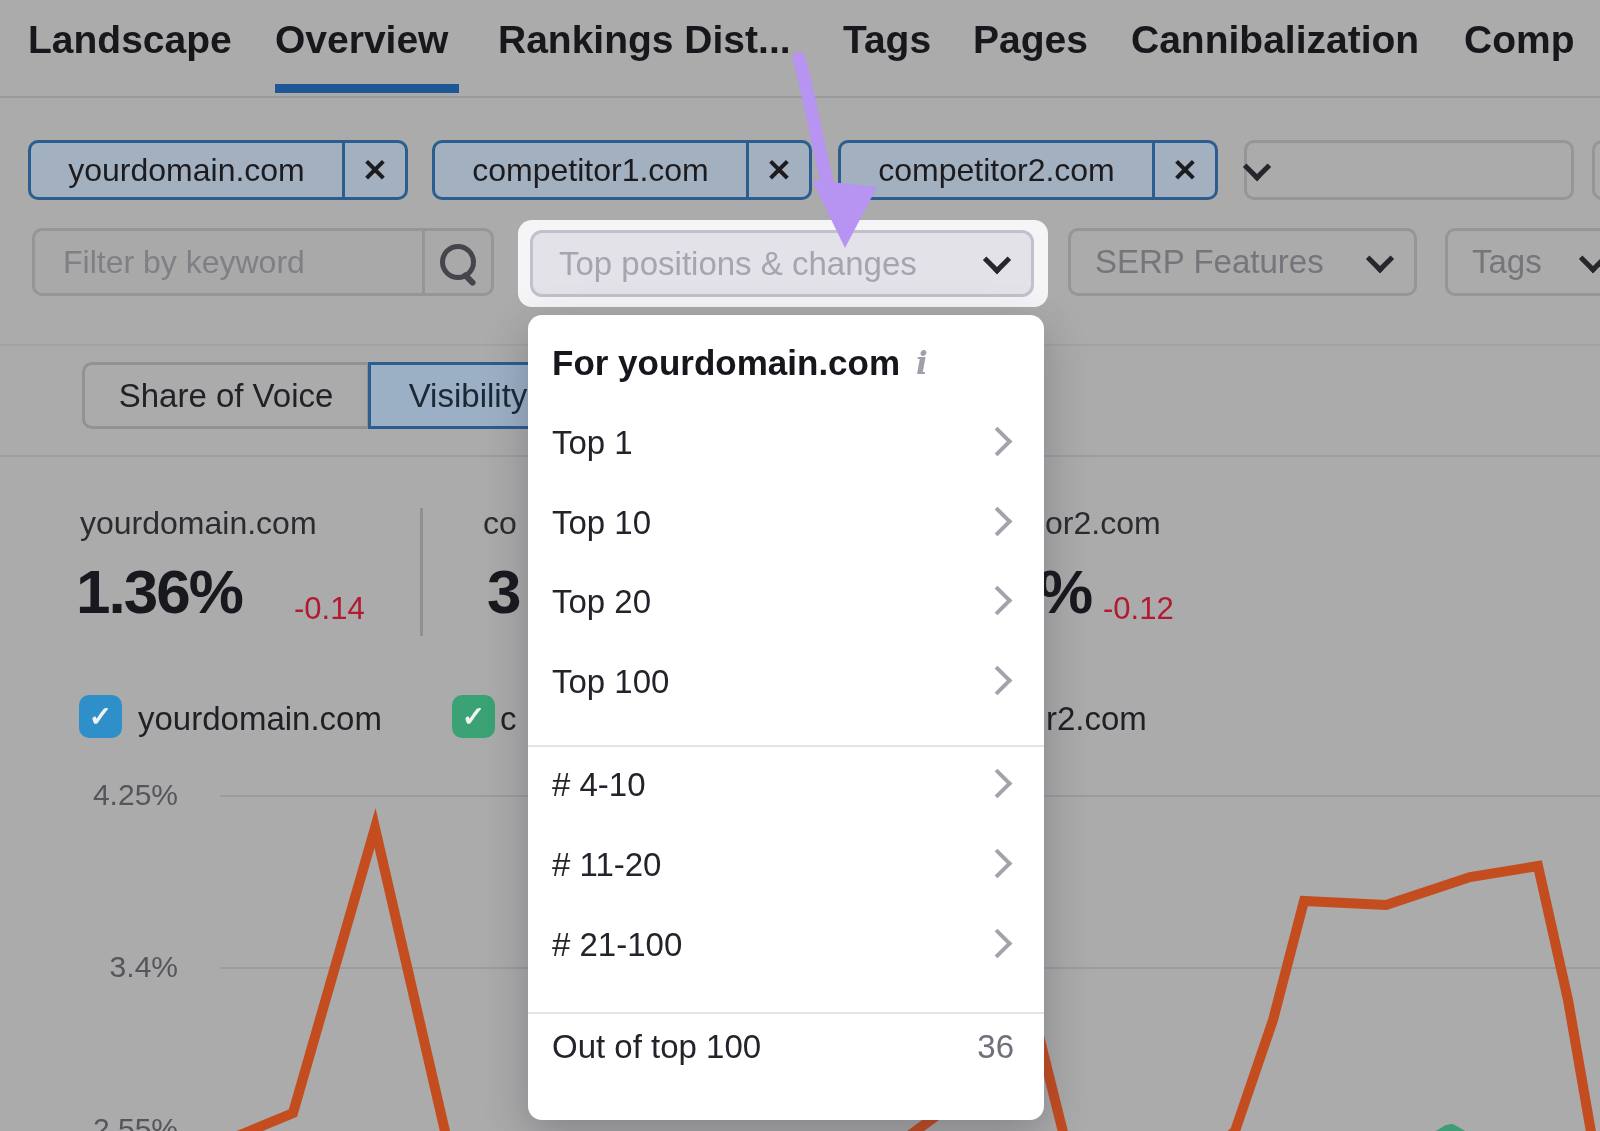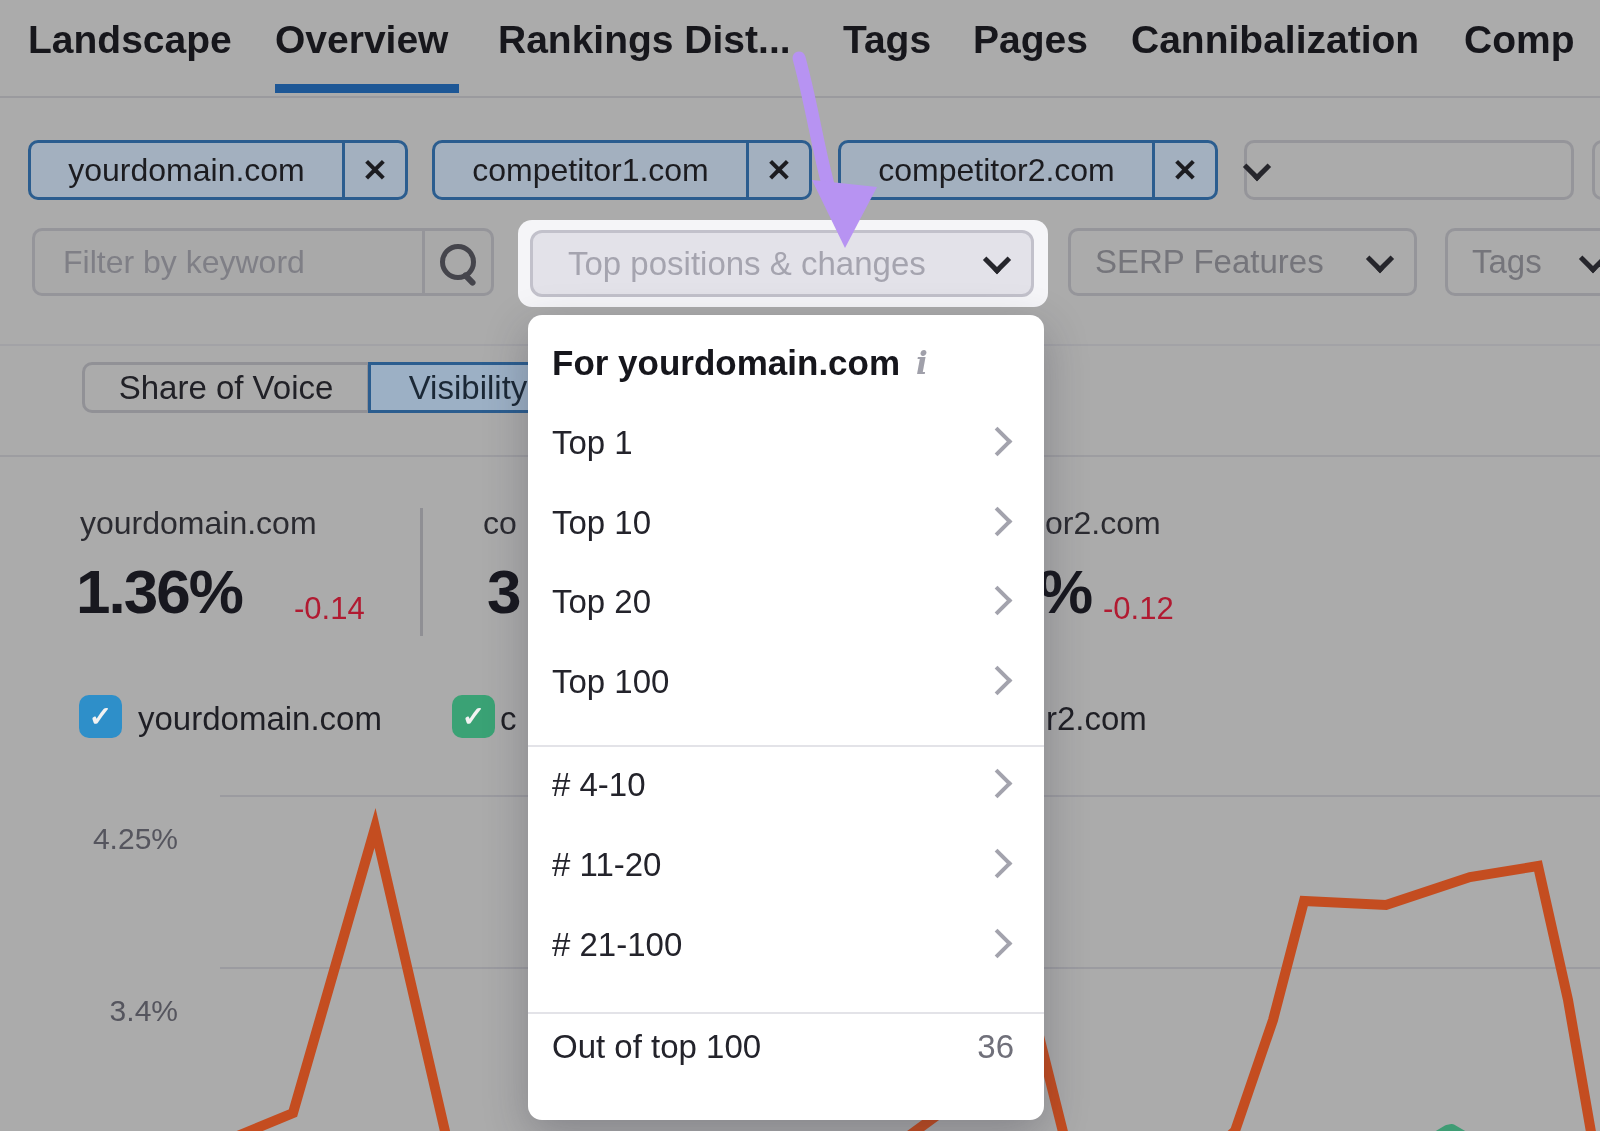--- a/index.html
+++ b/index.html
@@ -18,44 +18,44 @@
   .ghost-btn{position:absolute;box-sizing:border-box;border:3px solid #95959a;border-radius:10px;display:flex;align-items:center;}
   
   .kw-input{left:32px;top:228px;width:462px;height:68px;background:#a9a9a9;}
   .kw-placeholder{font-size:32px;color:#7f7f86;padding-left:28px;flex:1;white-space:nowrap;overflow:hidden;}
   .kw-iconbox{width:66px;align-self:stretch;border-left:3px solid #95959a;display:flex;align-items:center;justify-content:center;}
   .search-glyph{position:relative;width:26px;height:26px;border:5px solid #45454c;border-radius:50%;}
   .search-glyph:after{content:"";position:absolute;left:21px;top:22px;width:6px;height:16px;background:#45454c;border-radius:3px;transform:rotate(-45deg);}
   .chev-down{width:15px;height:15px;border-right:5px solid #26262c;border-bottom:5px solid #26262c;transform:rotate(45deg);margin-top:-7px;}
   .spot-ring{position:absolute;left:518px;top:220px;width:530px;height:87px;background:#f5f5f8;border-radius:14px;z-index:20;}
   .pos-btn{position:absolute;left:530px;top:230px;width:504px;height:67px;box-sizing:border-box;z-index:21;
-    background:#e3e2e9;border:3px solid #c2c1cb;border-radius:12px;display:flex;align-items:center;cursor:pointer;padding-left:9px;}
+    background:#e3e2e9;border:3px solid #c2c1cb;border-radius:12px;display:flex;align-items:center;cursor:pointer;}
   .pos-btn .lbl{font-size:33px;color:#a5a4af;padding-left:26px;flex:1;white-space:nowrap;}
   .pos-btn .chev-down{margin-right:24px;}
   .gray-dd .lbl{font-size:33px;color:#75757b;padding-left:24px;flex:1;white-space:nowrap;}
   .gray-dd .chev-down{margin-right:24px;}
   
-  .seg{position:absolute;top:362px;height:51px;box-sizing:border-box;display:flex;align-items:center;justify-content:center;
+  .seg{position:absolute;top:362px;height:67px;box-sizing:border-box;display:flex;align-items:center;justify-content:center;
     font-size:33px;cursor:pointer;}
   .seg-left{left:82px;width:288px;border:3px solid #919196;border-radius:10px 0 0 10px;color:#212127;}
   .seg-right{left:368px;width:200px;border:3px solid #2b5d8f;background:#9cb0c5;color:#1b2836;}
   
   .m-domain{position:absolute;font-size:32px;color:#2b2b31;white-space:nowrap;}
   .m-value{position:absolute;font-size:62px;font-weight:700;letter-spacing:-2px;color:#18181f;white-space:nowrap;}
   .m-change{position:absolute;font-size:31px;color:#b11a31;white-space:nowrap;}
   .vdiv{position:absolute;left:420px;top:508px;width:3px;height:128px;background:#8f8f94;}
   
   .cbx{position:absolute;top:695px;width:43px;height:43px;border-radius:10px;color:#f2f2f2;font-size:28px;font-weight:700;
     display:flex;align-items:center;justify-content:center;cursor:pointer;}
   .cbx-blue{left:79px;background:#2e8fc9;}
   .cbx-green{left:452px;background:#3aa275;}
   .leg-label{position:absolute;top:700px;font-size:33px;color:#1f1f25;white-space:nowrap;}
   
   .chart-wrap{position:absolute;left:0;top:740px;width:1600px;height:391px;}
-  .ylab{position:absolute;width:120px;left:58px;text-align:right;font-size:30px;color:#55555e;margin-top:44px;}
+  .ylab{position:absolute;width:120px;left:58px;text-align:right;font-size:30px;color:#55555e;}
   
   .panel{position:absolute;left:528px;top:315px;width:516px;height:805px;background:#ffffff;border-radius:14px;
     box-shadow:0 14px 44px rgba(35,35,55,.28);z-index:30;}
   .panel-header{position:absolute;left:24px;top:18px;height:60px;display:flex;align-items:center;}
   .panel-header .h-txt{font-size:35px;font-weight:700;color:#16161c;}
   .info-glyph{font-family:"DejaVu Serif",serif;font-style:italic;font-weight:700;font-size:31px;color:#a0a0aa;margin-left:16px;cursor:pointer;}
   .menu-row{position:absolute;left:0;width:516px;height:78px;cursor:pointer;}
   .menu-row .r-lbl{position:absolute;left:24px;top:50%;transform:translateY(-50%);font-size:33px;color:#23232b;white-space:nowrap;}
   .chev-right{position:absolute;right:36px;top:50%;width:17px;height:17px;margin-top:-12px;
     border-top:4px solid #a3a3ad;border-right:4px solid #a3a3ad;transform:rotate(45deg);}

